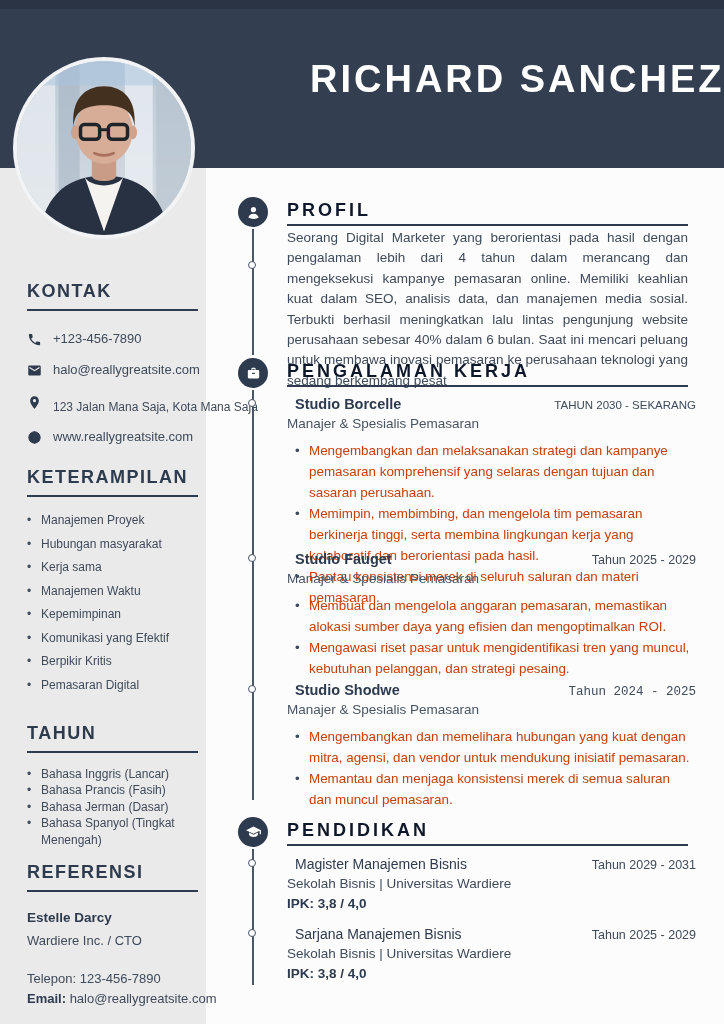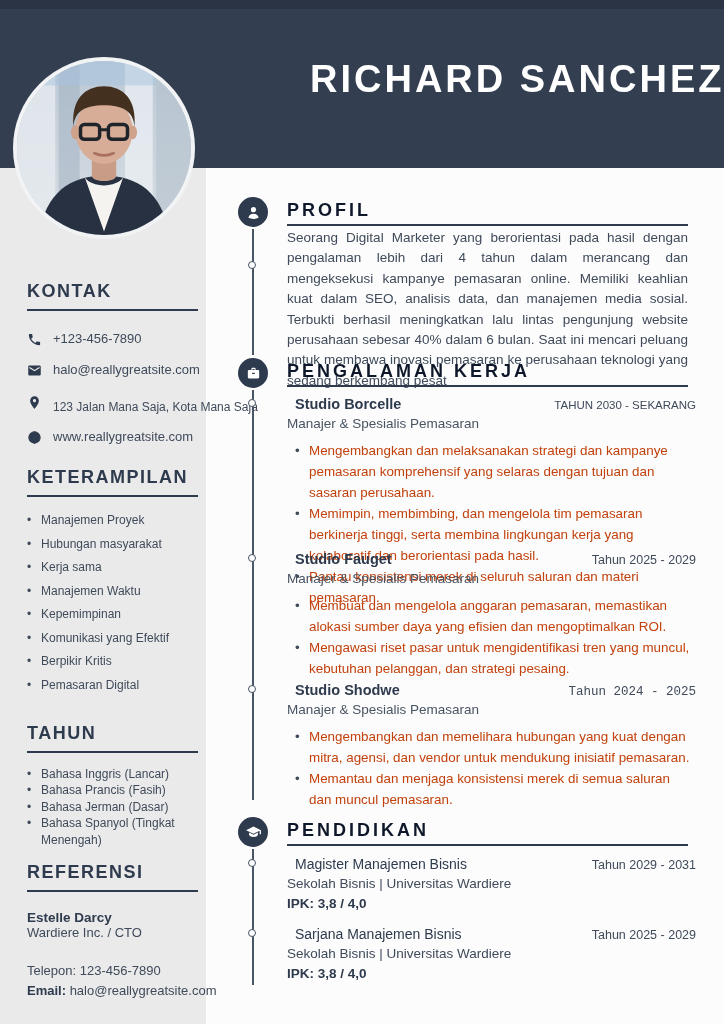--- a/index.html
+++ b/index.html
@@ -172,21 +172,21 @@
         <li>Bahasa Prancis (Fasih)</li>
         <li>Bahasa Jerman (Dasar)</li>
         <li>Bahasa Spanyol (Tingkat Menengah)</li>
       </ul>
     </div>
 
     <div class="sb-sec" style="top:694px;">
       <div class="sb-h2">REFERENSI</div>
       <div class="sb-rule"></div>
       <div class="ref-name" style="margin-top:18px;">Estelle Darcy</div>
-      <div class="ref-line" style="">Wardiere Inc. / CTO</div>
+      <div class="ref-line" style="margin-top:8px;">Wardiere Inc. / CTO</div>
       <div class="ref-line" style="margin-top:23px;">
         <span>Telepon:</span>
         <span> 123-456-7890</span>
       </div>
       <div class="ref-line" style="margin-top:5px;">
         <span class="ref-bold">Email:</span>
         <span> halo@reallygreatsite.com</span>
       </div>
     </div>
   </div>

